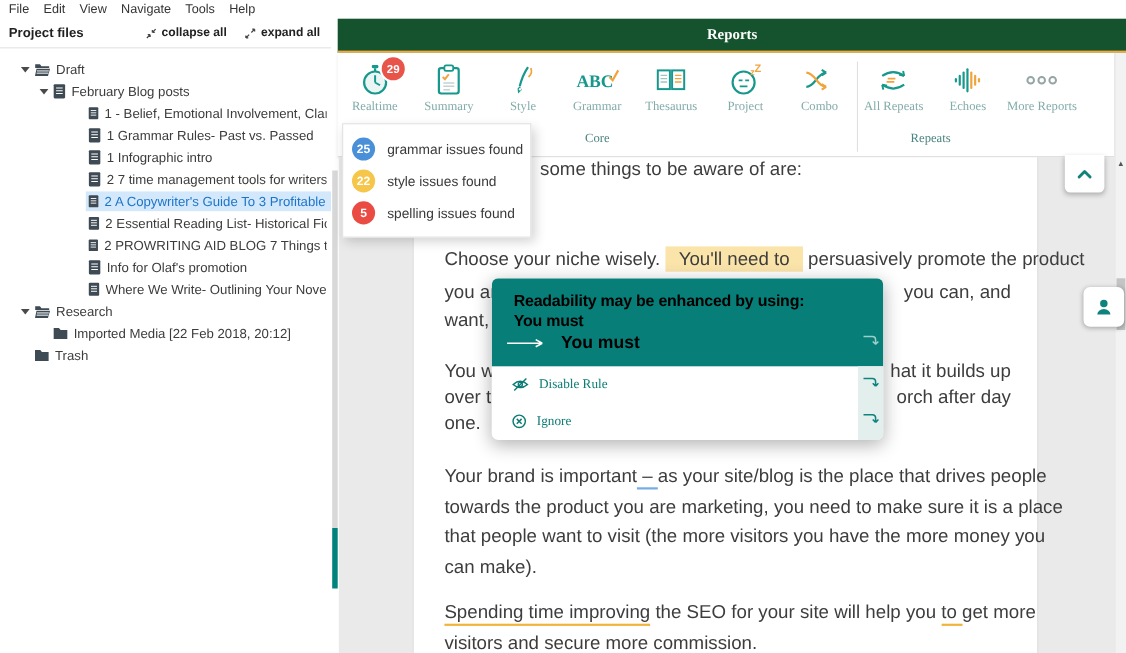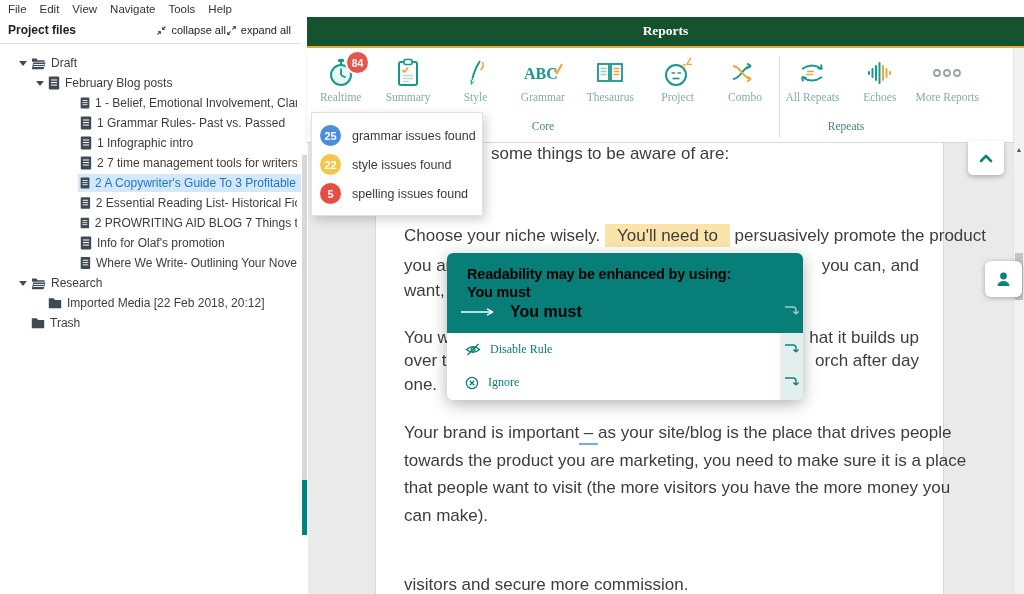--- a/index.html
+++ b/index.html
@@ -11,21 +11,21 @@
   .menubar { position:absolute; left:0; top:0; width:307px; height:17px;
     display:flex; align-items:center; gap:13px; padding-left:8px;
     font-size:11.5px; color:#333; background:#fff; }
   .menubar span { cursor:default; }
 
   
   .panel-header { position:absolute; left:0; top:17px; width:301px; height:27px;
     display:flex; align-items:center; background:#fff;
     border-bottom:1px solid #e3e3e3; }
   .panel-title { font-size:12px; font-weight:bold; color:#222; padding-left:8px; }
-  .panel-actions { margin-left:auto; display:flex; padding-right:10px; }
+  .panel-actions { margin-left:auto; display:flex; gap:16px; padding-right:10px;font-weight:bold; }
   .panel-btn { display:flex; align-items:center; gap:4px; font-size:11px; color:#222; cursor:pointer; }
 
   .tree { position:absolute; left:0; top:53px; width:301px; }
   .tree-row { height:20px; display:flex; align-items:center; font-size:12px; color:#3c3c3c; white-space:nowrap; }
   .tree-row .expander { width:13px; display:flex; justify-content:center; align-items:center; flex:0 0 13px; }
   .tri { width:0; height:0; border-left:4px solid transparent; border-right:4px solid transparent;
     border-top:5px solid #4a4a4a; }
   .row-content { display:flex; align-items:center; gap:5px; padding:2px 4px 2px 2px; overflow:hidden; flex:1; }
   .tree-row.selected .row-content { background:#D3E9FB; }
   .tree-row.selected .row-content span[data-bind] { color:#1E74C9; }
@@ -320,21 +320,21 @@
     <div class="tool">
       <span class="icon-box">
         <svg width="28" height="30" viewBox="0 0 28 30">
           <rect x="11" y="1" width="6" height="3" rx="1" fill="#17988D"></rect>
           <line x1="14" y1="4" x2="14" y2="7" stroke="#17988D" stroke-width="2"></line>
           <circle cx="14" cy="17" r="10" fill="#EAF5F4" stroke="#17988D" stroke-width="2"></circle>
           <path d="M14,17 V10.5 M14,17 L18.5,19.5" stroke="#17988D" stroke-width="1.8" fill="none"></path>
         </svg>
       </span>
       <span class="t-label" data-bind="reports.tools.0.label">Realtime</span>
-      <span class="badge-52" data-bind="reports.tools.0.badge">84</span>
+      <span class="badge-52" data-bind="reports.tools.0.badge">29</span>
     </div>
 
     <div class="tool">
       <span class="icon-box">
         <svg width="28" height="30" viewBox="0 0 28 30">
           <rect x="5" y="4" width="18" height="23" rx="2" fill="#fff" stroke="#17988D" stroke-width="2"></rect>
           <rect x="10" y="1.5" width="8" height="5" rx="1.5" fill="#fff" stroke="#17988D" stroke-width="1.6"></rect>
           <polyline points="8.5,12 10.5,14 14,9.5" fill="none" stroke="#F0A43C" stroke-width="1.8"></polyline>
           <path d="M9,17.5 H19 M9,20.5 H19 M9,23.5 H15" stroke="#C3D4D2" stroke-width="1.4"></path>
         </svg>
@@ -482,20 +482,23 @@
   </div>
   <div class="doc-line" style="top:308px;">
     <span data-bind="document.lines.8.segments.0.t">towards the product you are marketing, you need to make sure it is a place</span>
   </div>
   <div class="doc-line" style="top:335px;">
     <span data-bind="document.lines.9.segments.0.t">that people want to visit (the more visitors you have the more money you</span>
   </div>
   <div class="doc-line" style="top:363px;">
     <span data-bind="document.lines.10.segments.0.t">can make).</span>
   </div>
+  <div class="doc-line" style="top:404px;">
+    <span class="u-orange" data-bind="document.lines.11.segments.0.t">Spending time improving</span><span data-bind="document.lines.11.segments.1.t"> the SEO for your site will help you </span><span class="u-orange" data-bind="document.lines.11.segments.2.t">to </span><span data-bind="document.lines.11.segments.3.t">get more</span>
+  </div>
   <div class="doc-line" style="top:432px;">
     <span data-bind="document.lines.12.segments.0.t">visitors and secure more commission.</span>
   </div>
 </div>
 
 <div class="chevron-btn">
   <svg width="18" height="16" viewBox="0 0 18 16">
     <polyline points="4,11 9,6 14,11" fill="none" stroke="#0E837C" stroke-width="2.6" stroke-linecap="round" stroke-linejoin="round"></polyline>
   </svg>
 </div>

